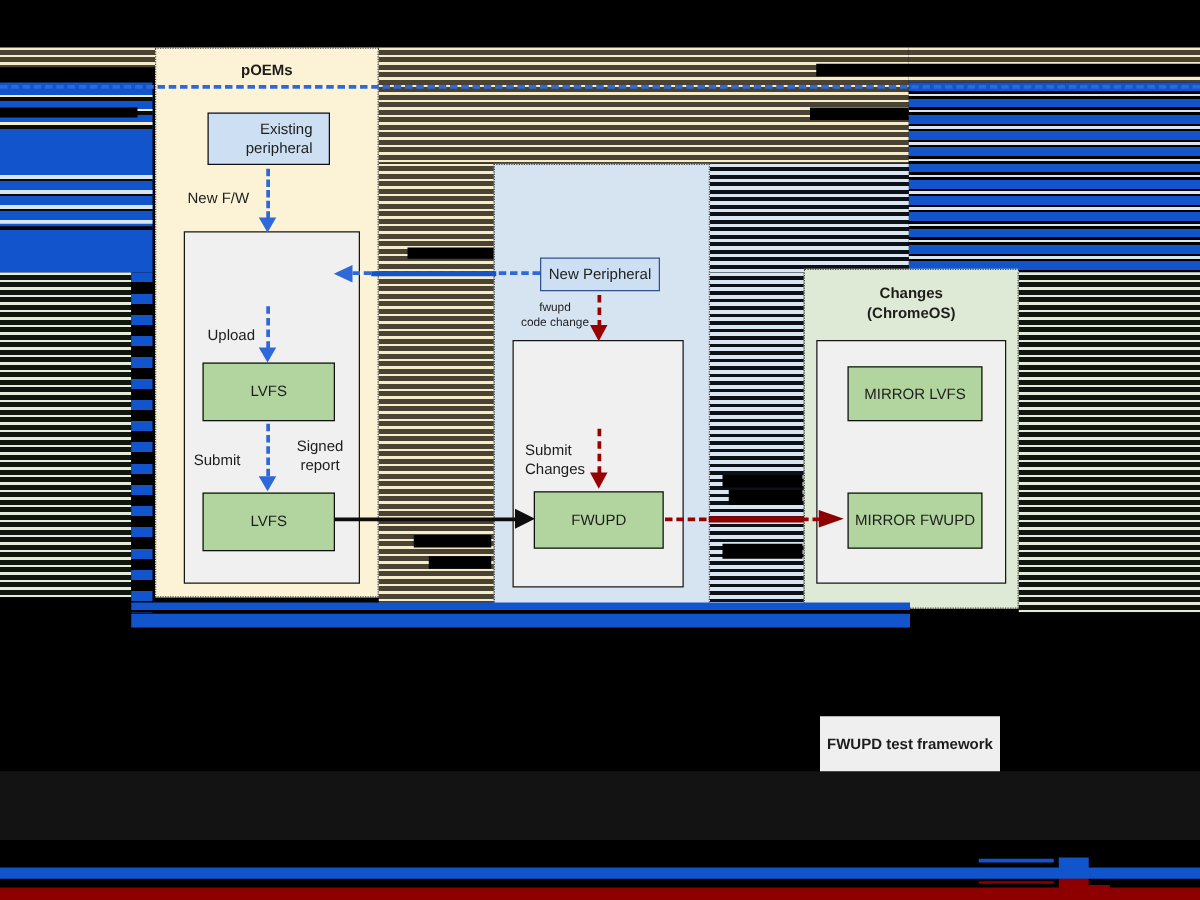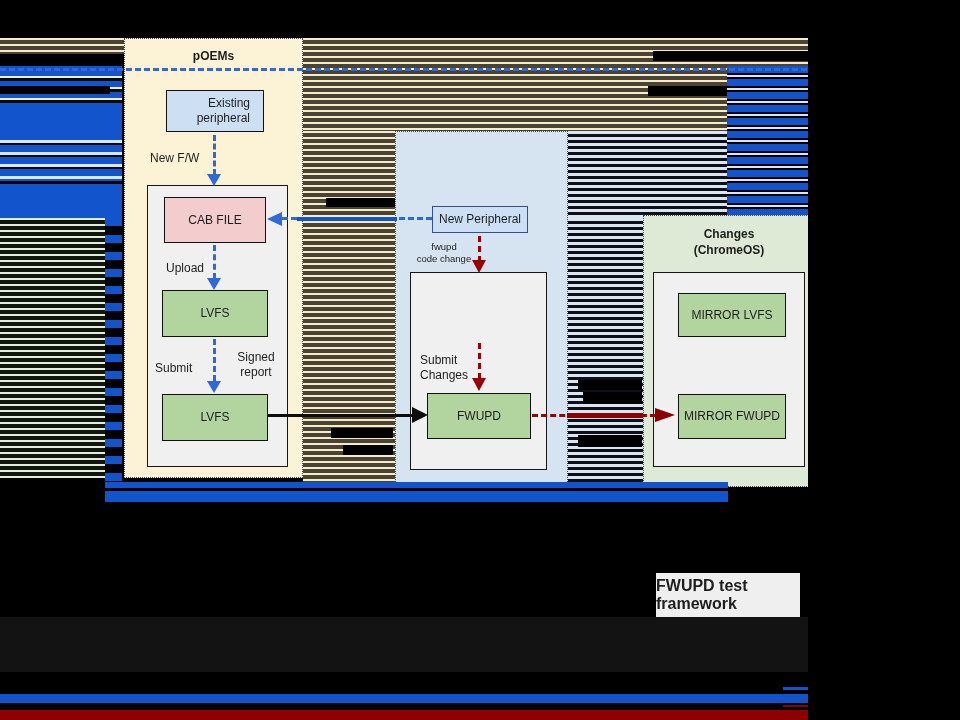--- a/index.html
+++ b/index.html
@@ -1,16 +1,16 @@
 <!DOCTYPE html>
 <html><head>
 <meta charset="utf-8">
 <style>
   html,body{margin:0;padding:0;background:#000;}
-  .stage{position:relative;width:808px;height:720px;background:#000;overflow:hidden;
+  .stage{position:relative;width:960px;height:720px;background:#000;overflow:hidden;
          font-family:"Liberation Sans","DejaVu Sans",sans-serif;color:#1d1d1d;}
   
   .field{position:absolute;z-index:1;}
   .f-tan{background:repeating-linear-gradient(180deg,#f5ecc9 0 2px,#4a4334 2px 6px);}
   .f-green{background:repeating-linear-gradient(180deg,#e2ecda 0 2px,#10160e 2px 6px);}
   .f-lblue{background:repeating-linear-gradient(180deg,#d9e6f1 0 3px,#0d1117 3px 6px);}
   .f-bluebands{background:repeating-linear-gradient(180deg,#1254cc 0 7px,#000 7px 9px,#d9e6f1 9px 11px,#000 11px 13px);}
   .f-blueblocks{background:repeating-linear-gradient(180deg,#1254cc 0 8px,#000 8px 17px);}
   .f-solidblue{background:#1254cc;}
   .f-tanlines{background:repeating-linear-gradient(180deg,transparent 0 6px,#f5ecc9 6px 8px,#0a0a0a 8px 11px);}
@@ -39,21 +39,21 @@
   .tri-right-black{border-top:8px solid transparent;border-bottom:8px solid transparent;border-left:16px solid #0d0d0d;}
   .tri-right-red{border-top:7px solid transparent;border-bottom:7px solid transparent;border-left:20px solid #8e0000;}
   .solidseg{position:absolute;z-index:7;}
   .blackline{position:absolute;background:#0d0d0d;z-index:7;}
   
   .fbar{position:absolute;z-index:5;}
   .blue{background:#1254cc;}
   .darkred{background:#8e0000;}
   .gray-band{position:absolute;background:#131313;z-index:1;}
   .tf-box{position:absolute;background:#efefef;z-index:6;display:flex;align-items:center;justify-content:center;
-          font-size:16px;font-weight:bold;}
+          font-size:12px;font-weight:bold;}
 </style>
 </head>
 <body>
 
 <div class="stage">
 
   <div class="field f-tan" style="left:0;top:38px;width:124px;height:16px;"></div>
   <div class="rbar" style="left:0;top:54px;width:124px;height:12px;"></div>
 
   <div class="field f-solidblue" style="left:0;top:64px;width:122px;height:154px;"></div>
@@ -100,23 +100,20 @@
   </div>
 
   <div class="dash-v" style="left:213px;top:135px;height:40px;"></div>
   <div class="tri tri-down-blue" style="left:207px;top:174px;"></div>
   <div class="lbl" style="left:150px;top:151px;">
     <span>New F/W</span>
   </div>
 
   <div class="container" style="left:147px;top:185px;width:141px;height:282px;"></div>
 
-  <div class="nbox bg-pink" style="left:164px;top:197px;width:102px;height:46px;">
-    <span>CAB FILE</span>
-  </div>
 
   <div class="dash-v" style="left:213px;top:245px;height:34px;"></div>
   <div class="tri tri-down-blue" style="left:207px;top:278px;"></div>
   <div class="lbl" style="left:166px;top:261px;">
     <span>Upload</span>
   </div>
 
   <div class="nbox bg-green" style="left:162px;top:290px;width:106px;height:47px;">
     <span>LVFS</span>
   </div>

